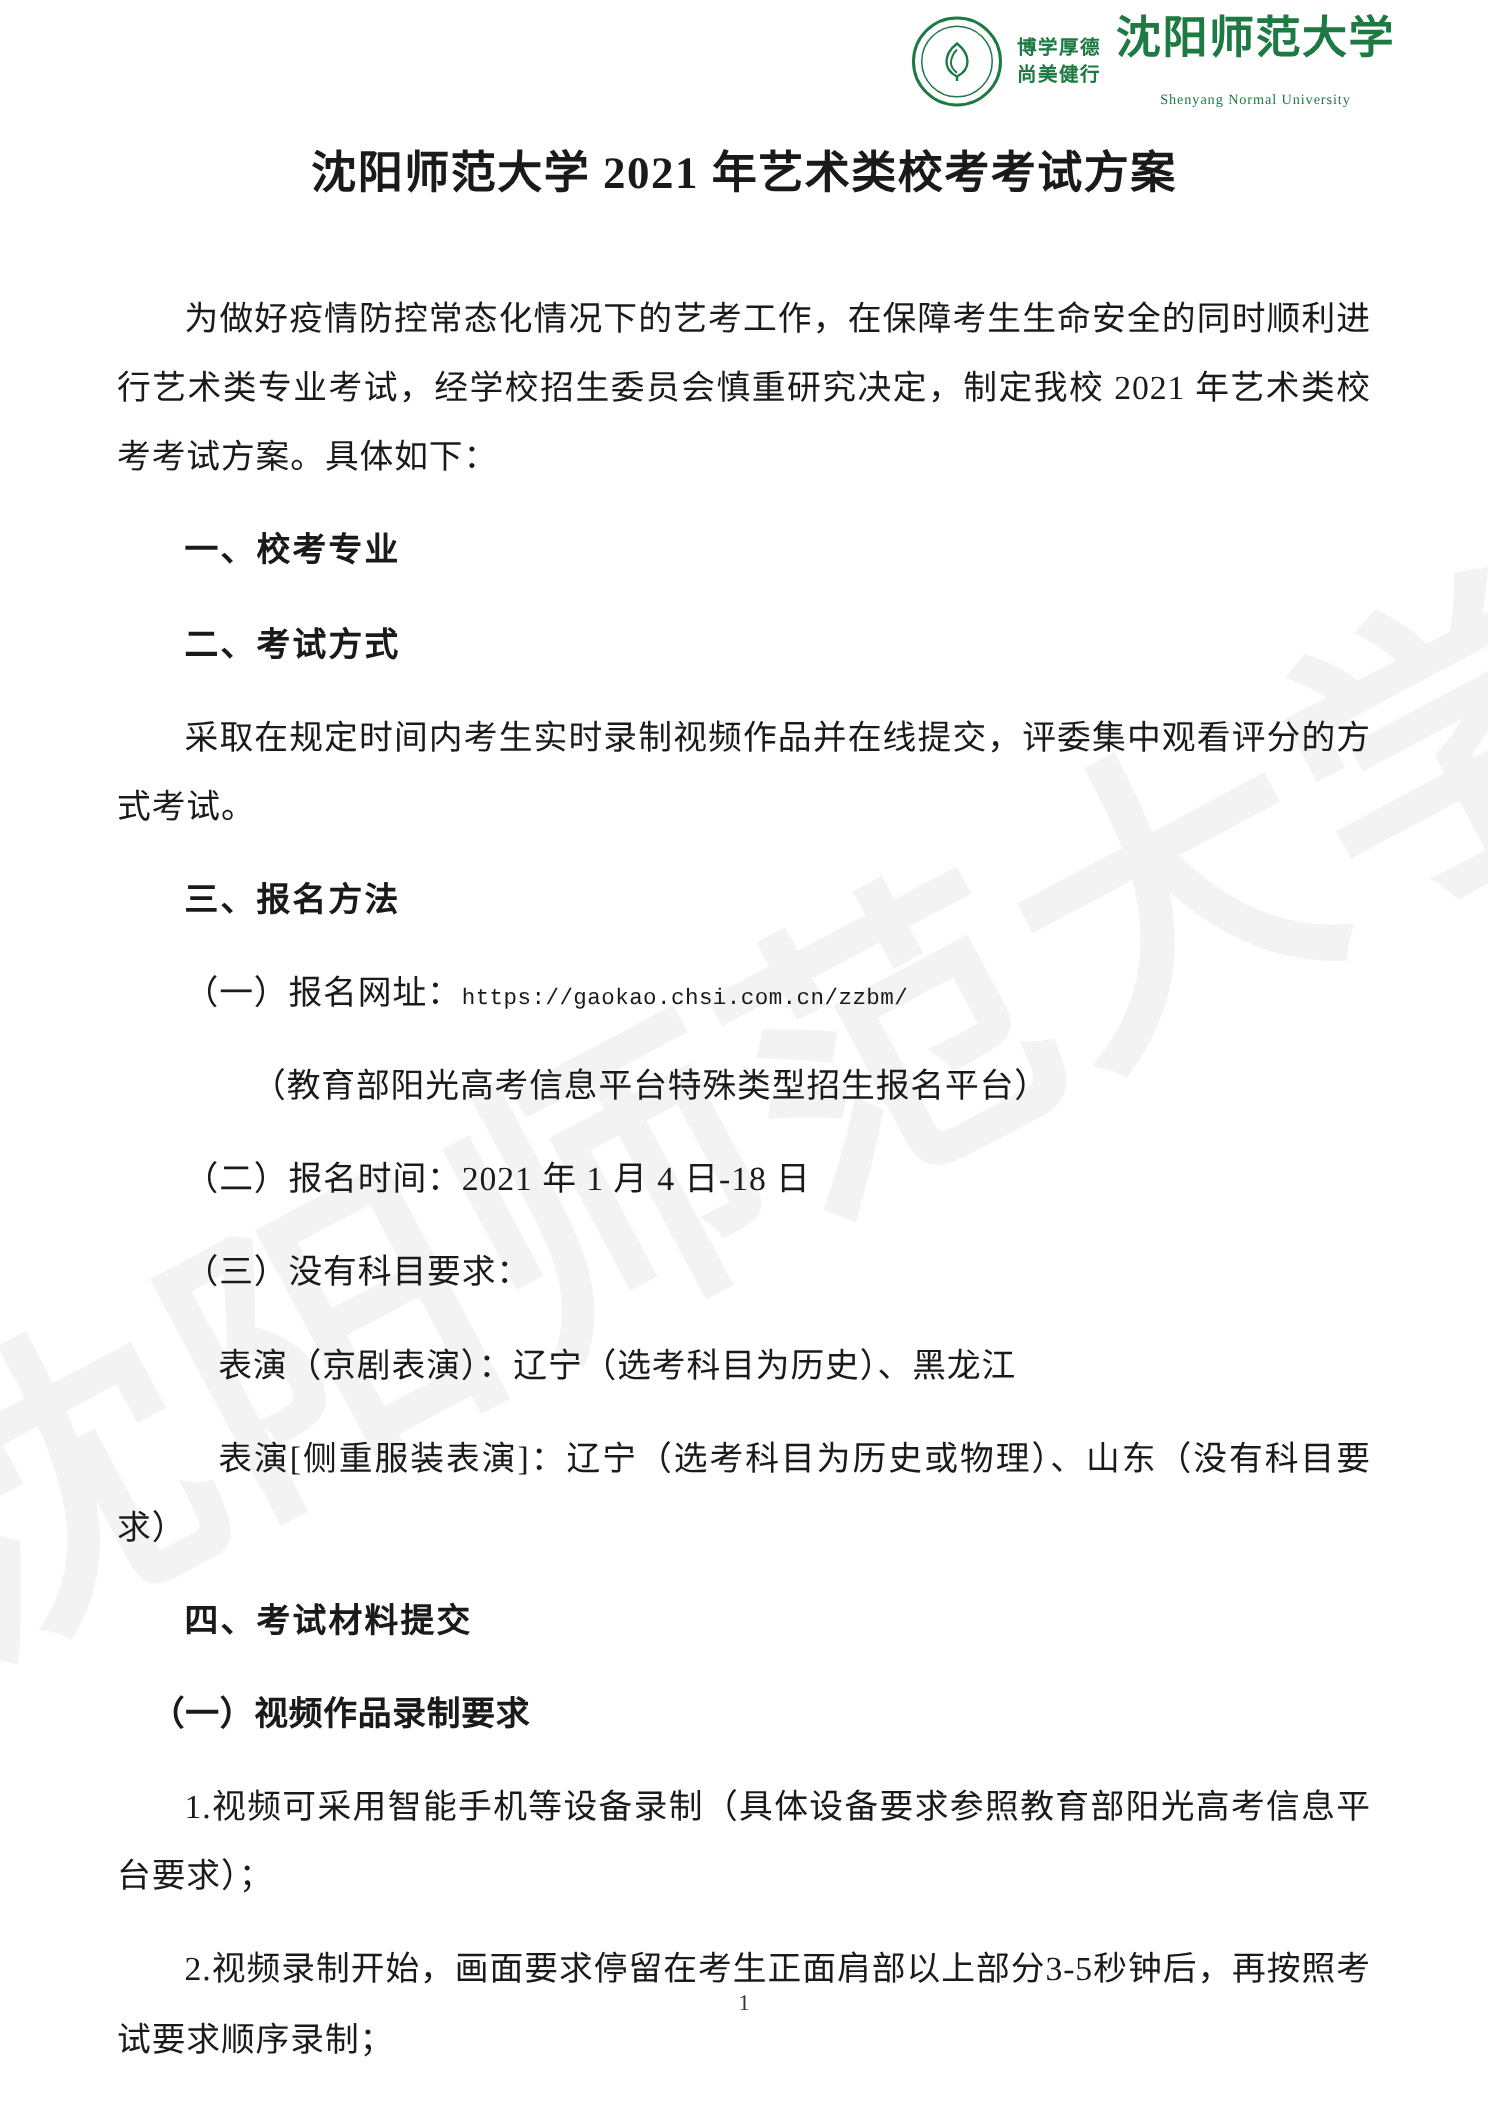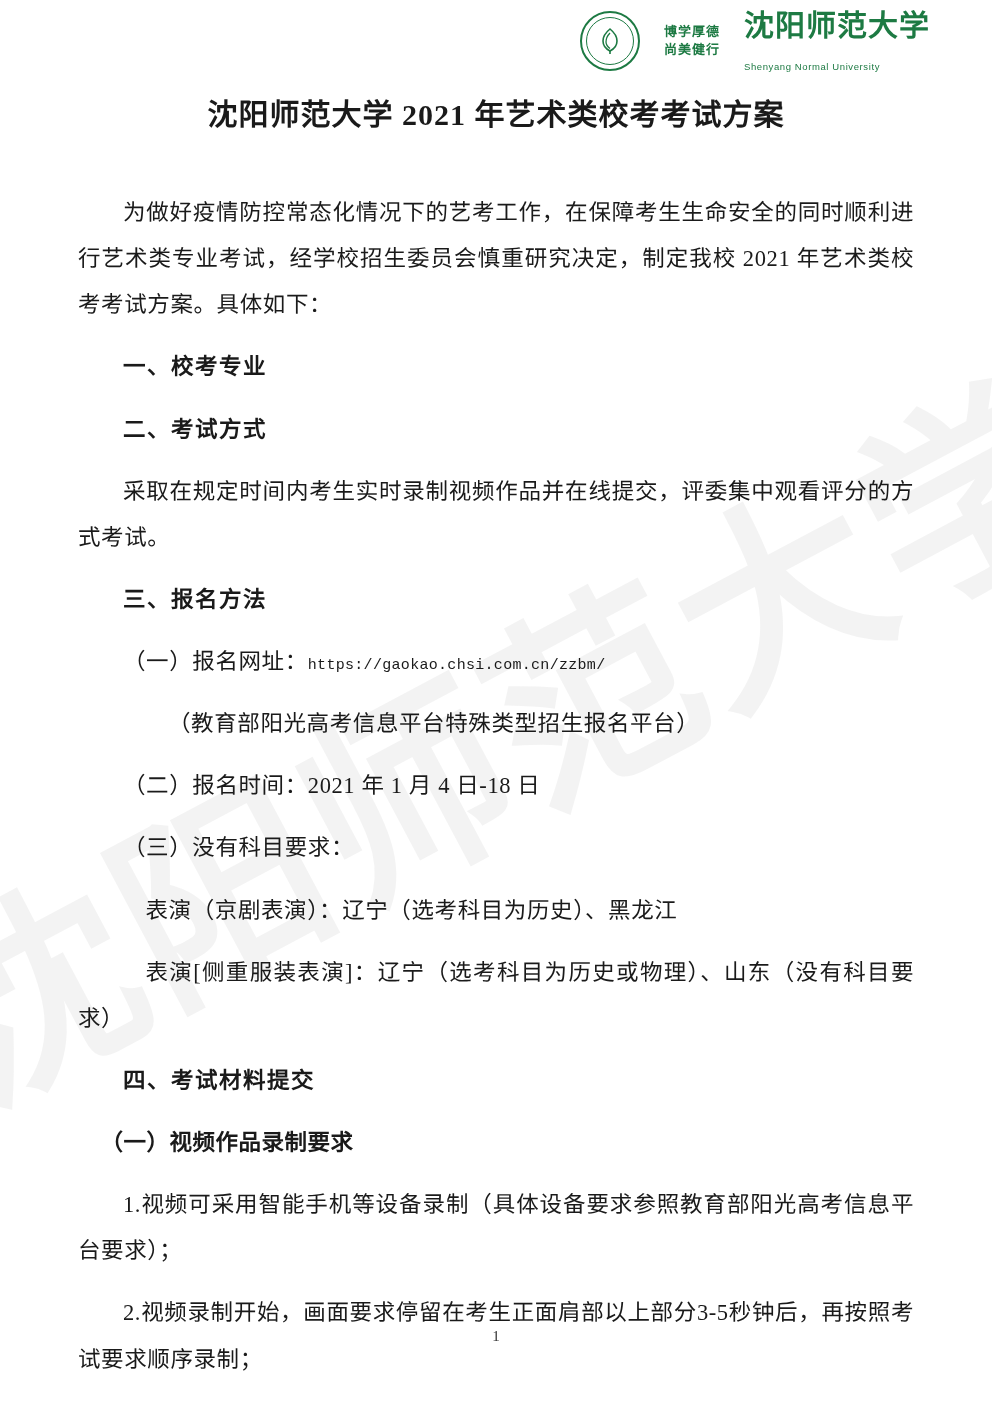--- a/index.html
+++ b/index.html
@@ -44,21 +44,21 @@
     display: flex;
     justify-content: flex-end;
     align-items: center;
     padding-top: 12px;
     height: 70px;
     box-sizing: border-box;
   }
   .logo-group {
     display: flex;
     align-items: center;
-    gap: 24px;
+    gap: 10px;
   }
   .logo-seal {
     width: 56px;
     height: 56px;
     border-radius: 50%;
     border: 2.5px solid #1d7a43;
     display: flex;
     align-items: center;
     justify-content: center;
     position: relative;
@@ -85,24 +85,25 @@
   .logo-name-cn {
     font-family: "Liberation Serif", serif;
     color: #1d7a43;
     font-size: 30px;
     font-weight: 700;
     letter-spacing: 1px;
     line-height: 1.05;
     white-space: nowrap;
   }
   .logo-name-en {
-    font-family: Liberation Sans, sans-serif;
+    font-family: Liberation Serif, serif;
     color: #1d7a43;
     font-size: 9.5px;
     letter-spacing: 0.6px;
+    text-align: center;
     margin-top: 20px;
     white-space: nowrap;
   }
 
   
   .doc-title {
     text-align: center;
     font-size: 30px;
     font-weight: 700;
     letter-spacing: 1px;

